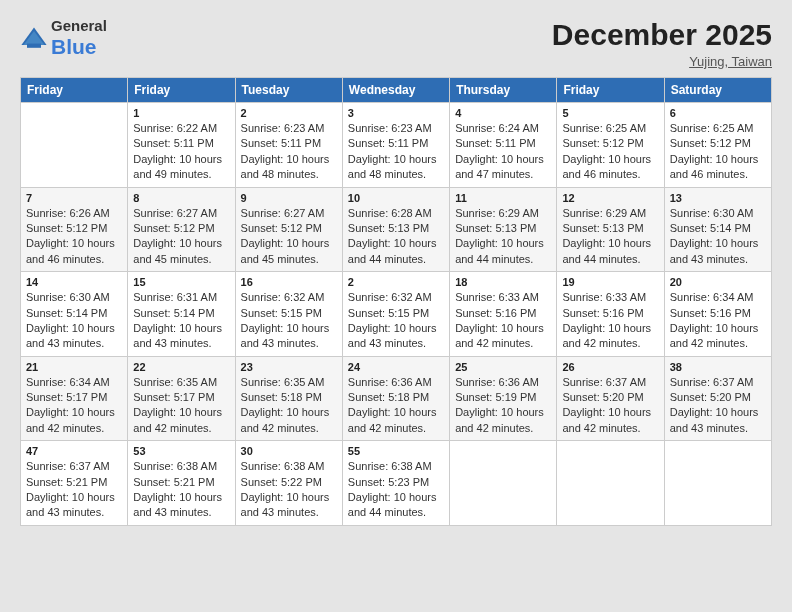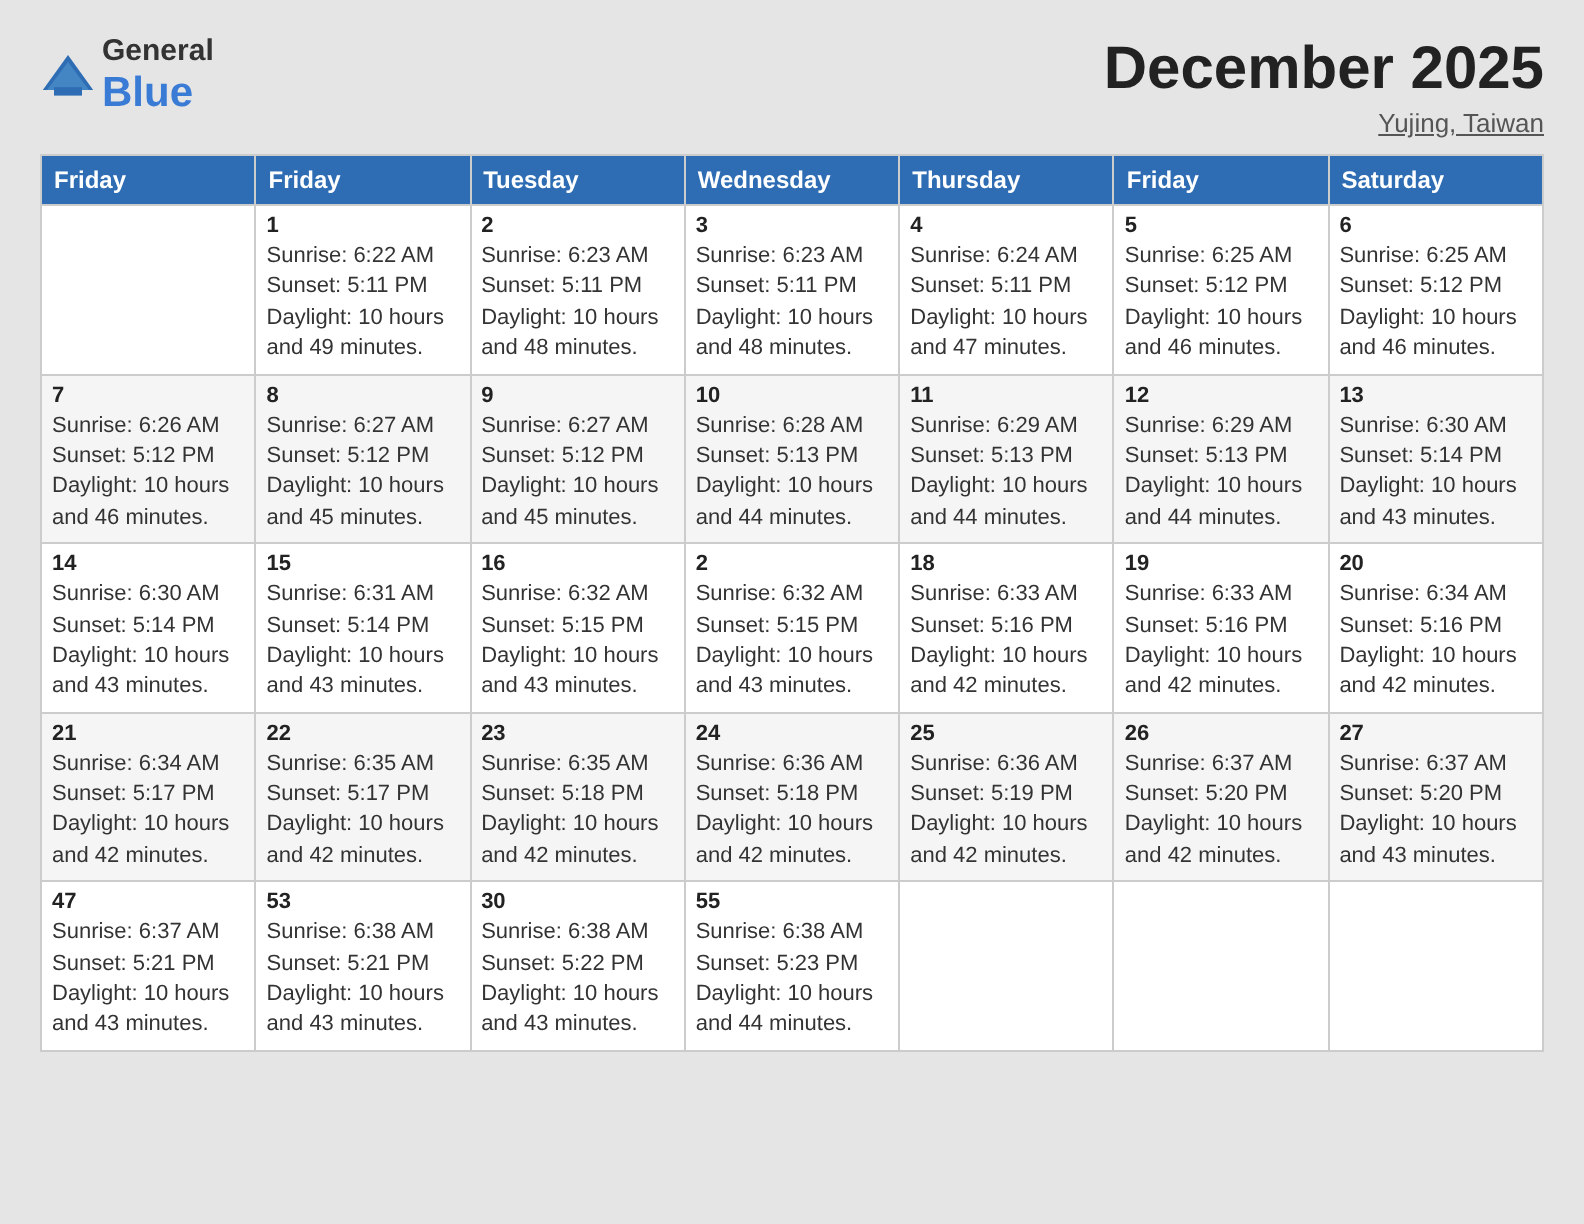--- a/index.html
+++ b/index.html
@@ -249,21 +249,21 @@
           </td>
           <td>
             <div class="day-num">25</div>
             <div class="day-info">Sunrise: 6:36 AM<br>Sunset: 5:19 PM<br>Daylight: 10 hours and 42 minutes.</div>
           </td>
           <td>
             <div class="day-num">26</div>
             <div class="day-info">Sunrise: 6:37 AM<br>Sunset: 5:20 PM<br>Daylight: 10 hours and 42 minutes.</div>
           </td>
           <td>
-            <div class="day-num">27</div>
+            <div class="day-num">38</div>
             <div class="day-info">Sunrise: 6:37 AM<br>Sunset: 5:20 PM<br>Daylight: 10 hours and 43 minutes.</div>
           </td>
         </tr>
         <tr>
           <td>
             <div class="day-num">47</div>
             <div class="day-info">Sunrise: 6:37 AM<br>Sunset: 5:21 PM<br>Daylight: 10 hours and 43 minutes.</div>
           </td>
           <td>
             <div class="day-num">53</div>

